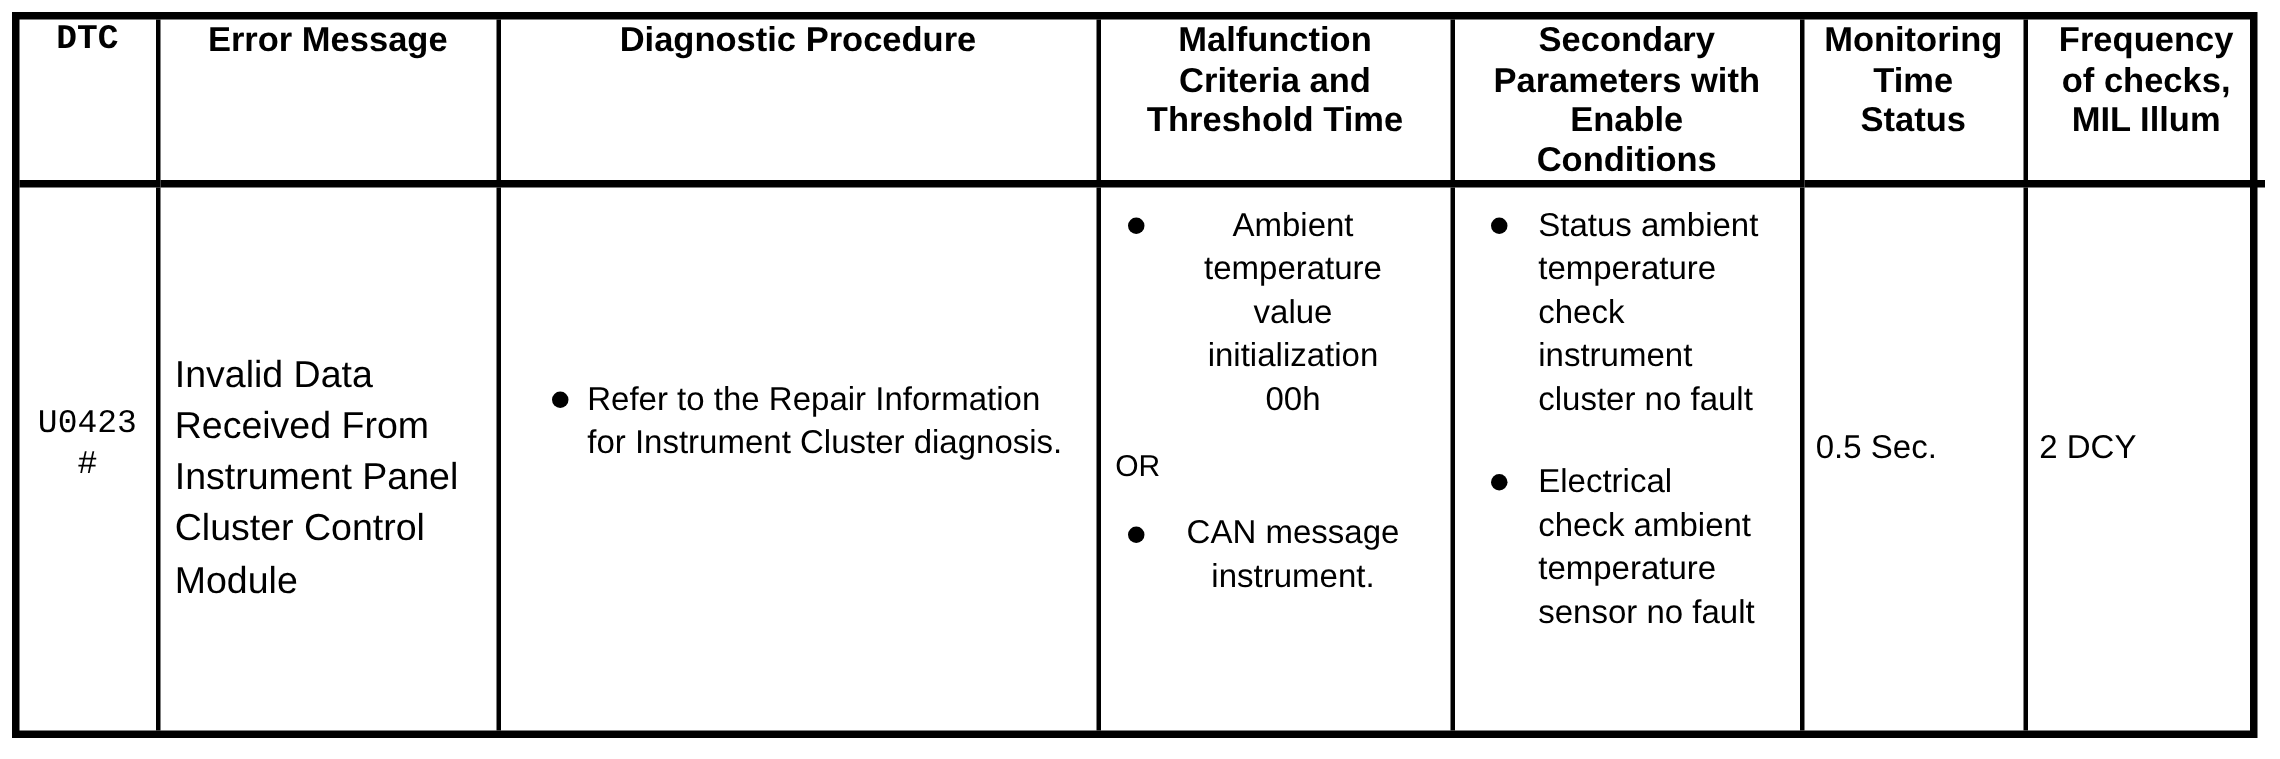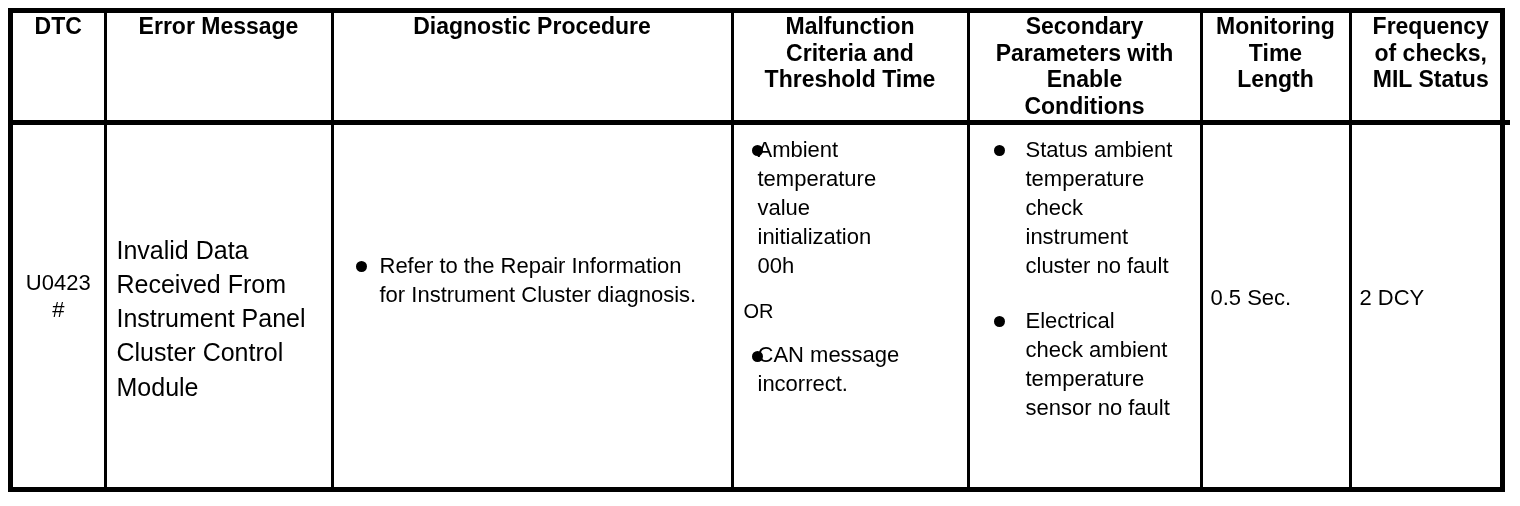--- a/index.html
+++ b/index.html
@@ -34,21 +34,21 @@
     table-layout: fixed;
   }
 
   .tbl th, .tbl td {
     border-left: 3px solid #000;
     border-right: 3px solid #000;
     vertical-align: top;
     padding: 0;
   }
   .tbl tr > th:first-child,
-  .tbl tr > td:first-child { border-left: none; }
+  .tbl tr > td:first-child { border-left: none; font-family: Liberation Mono, monospace; }
   .tbl tr > th:last-child,
   .tbl tr > td:last-child { border-right: none; }
 
   thead th {
     border-bottom: 5px solid #000;
     text-align: center;
     vertical-align: middle;
     font-weight: bold;
     font-size: 23px;
     line-height: 1.16;
@@ -85,21 +85,21 @@
   
   .msg-cell {
     padding: 108px 0 0 10px;
     font-size: 25px;
     line-height: 1.37;
   }
   .msg-cell .ln { white-space: nowrap; }
 
   
   .proc-cell {
-    padding: 126px 0 0 0;
+    padding: 126px 0 0 12px;
   }
 
   
   .blist { margin: 0; padding: 0; list-style: none; }
   .blist li {
     position: relative;
     padding-left: 34px;
     margin-bottom: 16px;
   }
   .blist li:last-child { margin-bottom: 0; }
@@ -114,21 +114,21 @@
   }
   .blist li .btxt { display: block; }
   .blist li .btxt .ln { display: block; white-space: nowrap; }
 
   .proc-cell .blist li { padding-left: 36px; margin-bottom: 0; }
   .proc-cell .blist li .bullet { left: 22px; }
   .proc-cell .blist li .btxt { padding-left: 10px; }
 
   
   .mal-cell { padding: 10px 0 0 0; }
-  .mal-cell .blist li { padding-left: 24px; margin-bottom: 0; }
+  .mal-cell .blist li { padding-left: 24px; margin-bottom: 0; text-align: center; }
   .mal-cell .blist li .bullet { left: 18px; }
   .or-row {
     padding: 18px 1px 16px 10px;
     font-size: 20px;
   }
 
   
   .sec-cell { padding: 10px 0 0 0; }
   .sec-cell .blist li { padding-left: 56px; margin-bottom: 26px; }
   .sec-cell .blist li .bullet { left: 24px; }
@@ -177,26 +177,26 @@
         </th>
         <th>
           <span class="hdr-line">Secondary</span>
           <span class="hdr-line">Parameters with</span>
           <span class="hdr-line">Enable</span>
           <span class="hdr-line">Conditions</span>
         </th>
         <th>
           <span class="hdr-line">Monitoring</span>
           <span class="hdr-line">Time</span>
-          <span class="hdr-line">Length</span>
+          <span class="hdr-line">Status</span>
         </th>
         <th>
           <span class="hdr-line">Frequency</span>
           <span class="hdr-line">of checks,</span>
-          <span class="hdr-line">MIL Status</span>
+          <span class="hdr-line">MIL Illum</span>
         </th>
       </tr>
     </thead>
     <tbody>
       <tr>
 
         <td>
           <div class="dtc-cell">
             <div>U0423</div>
             <div>#</div>
@@ -240,21 +240,21 @@
                   <span class="ln">00h</span>
                 </span>
               </li>
             </ul>
             <div class="or-row">OR</div>
             <ul class="blist">
               <li>
                 <span class="bullet"></span>
                 <span class="btxt">
                   <span class="ln">CAN message</span>
-                  <span class="ln">incorrect.</span>
+                  <span class="ln">instrument.</span>
                 </span>
               </li>
             </ul>
           </div>
         </td>
 
         <td>
           <div class="sec-cell">
             <ul class="blist">
               <li>

